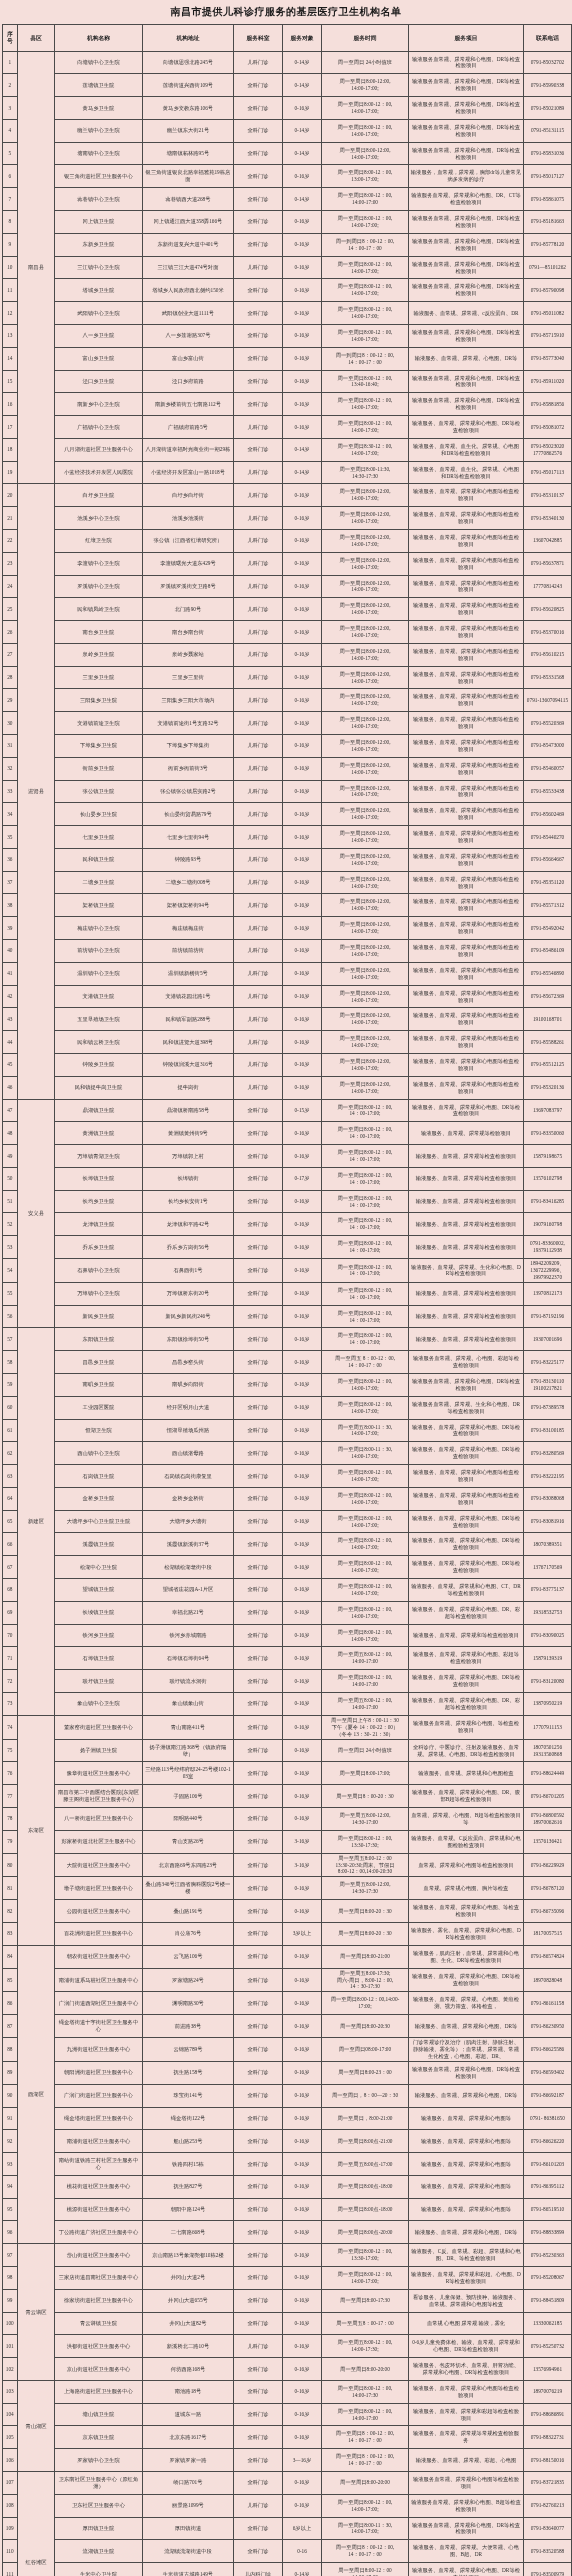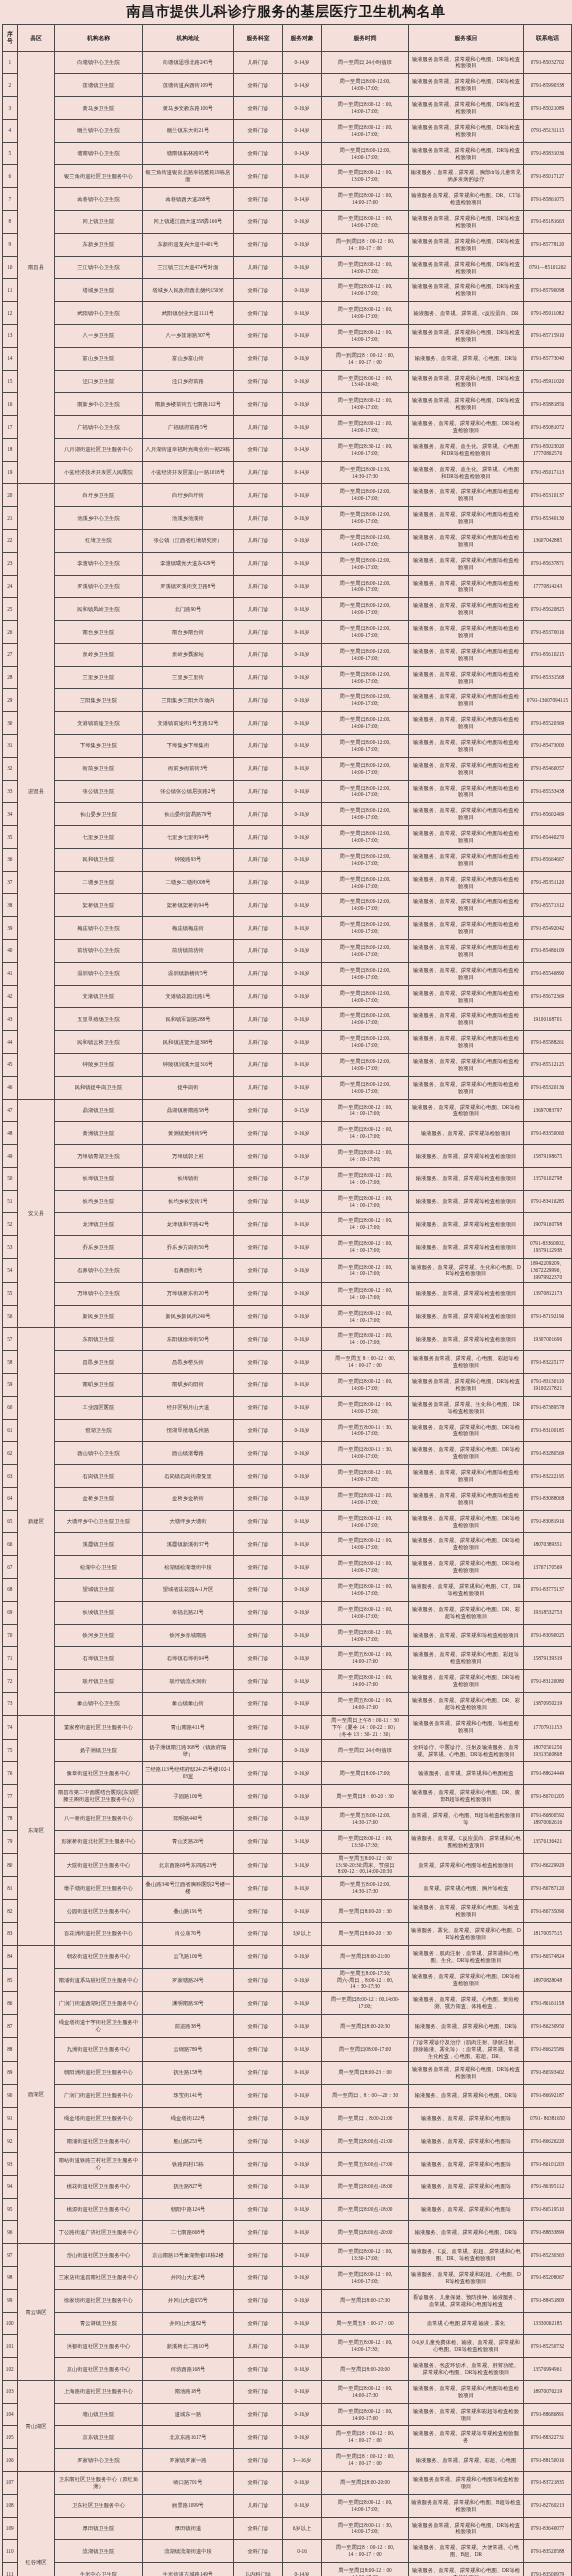--- a/index.html
+++ b/index.html
@@ -6,21 +6,21 @@
   body{
     width:572px;
     background:#f5dfdb;
     font-family:"Liberation Serif","DejaVu Serif",serif;
     color:#2e2e2e;
   }
   .page{width:572px;}
   .doc-title{
     height:24.4px;
     display:flex;align-items:center;justify-content:center;
-    font-size:14px;font-weight:bold;color:#1b1b1b;
+    font-size:10px;font-weight:bold;color:#1b1b1b;
     letter-spacing:0.5px;
   }
   table{
     border-collapse:collapse;
     table-layout:fixed;
     width:569px;
     margin:0 1.6px 3.2px 1.6px;
     background:transparent;
   }
   th,td{

